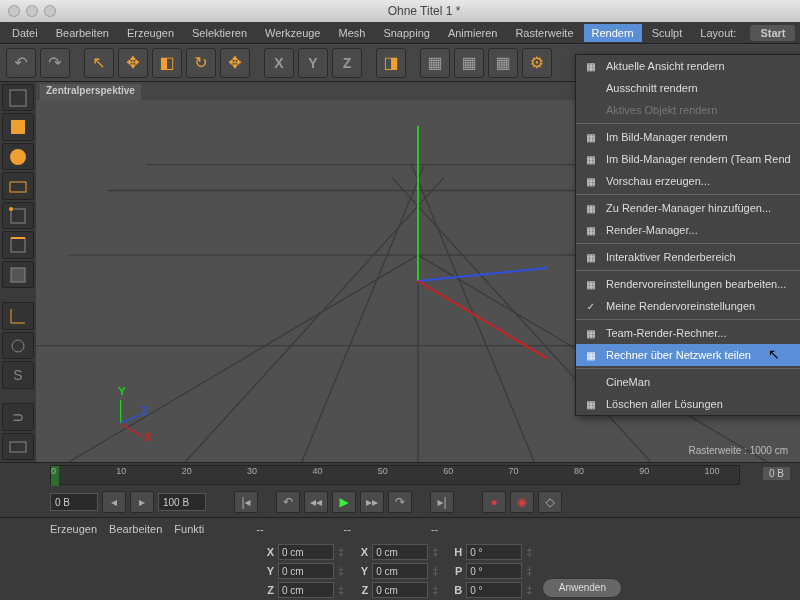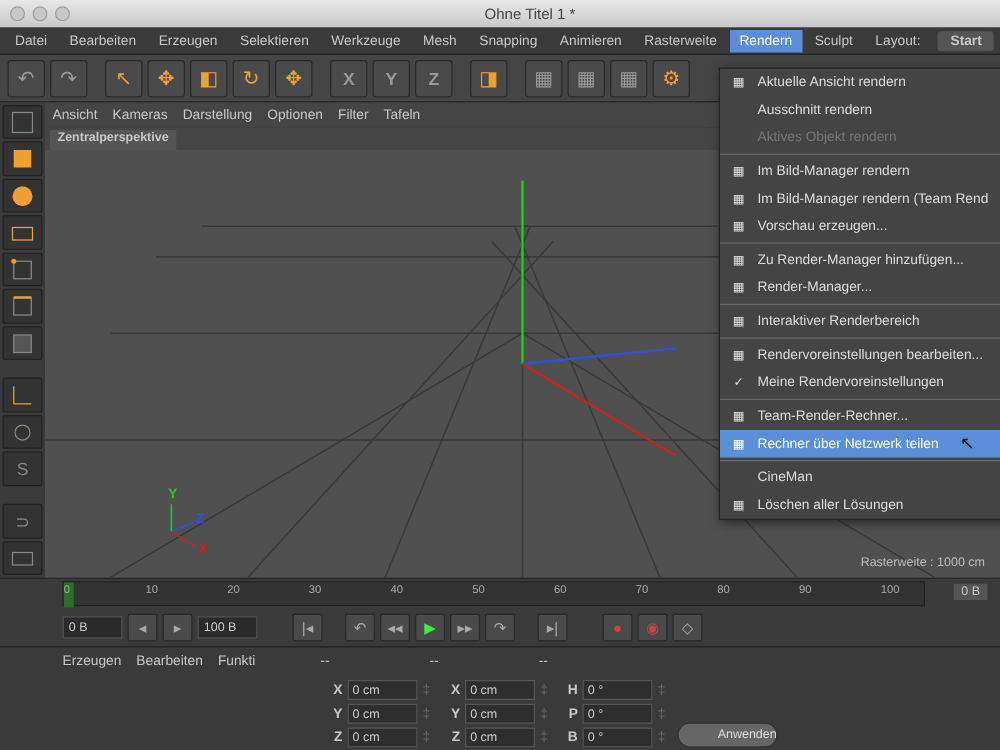--- a/index.html
+++ b/index.html
@@ -42,21 +42,21 @@
 .tc-btn { width: 24px; height: 22px; background: #4a4a4a; border: 1px solid #2a2a2a; border-radius: 2px; display: flex; align-items: center; justify-content: center; color: #aaa; font-size: 12px; }
 .tc-btn.play { color: #3aef3a; }
 .tc-btn.rec { color: #d04040; }
 .coord-panel { background: #3a3a3a; border-top: 1px solid #222; }
 .cp-tabs { height: 22px; display: flex; align-items: center; gap: 12px; padding: 0 50px; font-size: 11px; }
 .cp-grid { display: flex; padding: 4px 50px 4px 260px; gap: 10px; }
 .cp-col { display: flex; flex-direction: column; gap: 3px; }
 .cp-row { display: flex; align-items: center; gap: 4px; }
 .cp-label { width: 14px; text-align: right; font-weight: bold; }
 .cp-input { width: 56px; height: 16px; background: #2e2e2e; border: 1px solid #555; font-size: 10px; color: #ccc; padding: 0 3px; }
-.cp-apply { width: 80px; height: 20px; background: #666; border: 1px solid #333; border-radius: 10px; font-size: 10px; color: #ddd; text-align: right; line-height: 18px; }
+.cp-apply { width: 80px; height: 20px; background: #666; border: 1px solid #333; border-radius: 10px; font-size: 10px; color: #ddd; text-align: center; line-height: 18px; }
 .dropdown { position: absolute; top: 54px; left: 575px; width: 240px; background: #444; border: 1px solid #222; box-shadow: 2px 2px 8px rgba(0,0,0,0.5); z-index: 100; }
 .dd-item { height: 22px; display: flex; align-items: center; padding: 0 8px; gap: 8px; font-size: 11px; color: #ddd; cursor: pointer; }
 .dd-item.highlight { background: #5a8fd8; color: #fff; }
 .dd-item.disabled { color: #777; }
 .dd-sep { height: 1px; background: #666; margin: 2px 0; }
 .dd-icon { width: 14px; height: 14px; display: inline-flex; align-items: center; justify-content: center; font-size: 10px; }
 .cursor { position: absolute; top: 346px; left: 768px; z-index: 200; font-size: 14px; color: #000; pointer-events: none; }
 </style>
 </head>
 <body>
@@ -167,35 +167,20 @@
         <span style="color:#888;font-size:14px">⊃</span>
       </div>
     <div class="lt-btn">
         <svg class="lt-icon">
           <rect x="2" y="6" width="16" height="10" fill="none" stroke="#888"></rect>
         </svg>
       </div>
   </div>
 
   <div class="viewport-wrap">
-    <div class="vp-menubar" id="vp-menubar">
-        <span>Ansicht</span>
-        <span>Kameras</span>
-        <span>Darstellung</span>
-        <span>Optionen</span>
-        <span>Filter</span>
-        <span>Tafeln</span>
-      <span class="spacer"></span>
-      <span class="vp-icons">
-        <span>✥</span>
-        <span>⊕</span>
-        <span>↻</span>
-        <span>▦</span>
-      </span>
-    </div>
     <div style="background:#454545"><span class="vp-label">Zentralperspektive</span></div>
     <div class="viewport">
       <svg viewBox="0 0 540 280">
 
         <g stroke="#3a3a3a" stroke-width="1">
           <line x1="0" y1="120" x2="540" y2="120"></line>
           <line x1="30" y1="70" x2="510" y2="70"></line>
           <line x1="60" y1="50" x2="480" y2="50"></line>
           <line x1="-60" y1="190" x2="600" y2="190"></line>
           <line x1="270" y1="40" x2="270" y2="280"></line>

